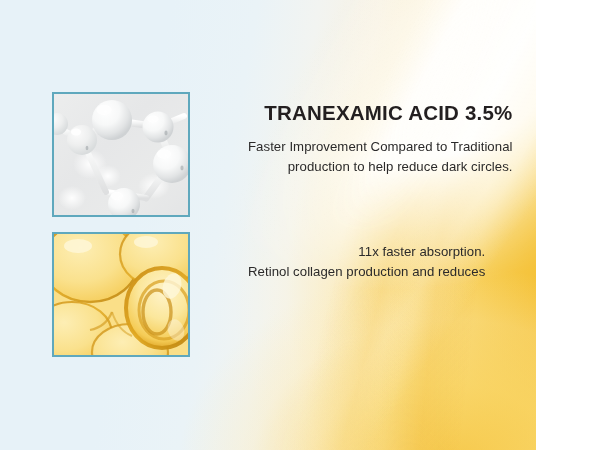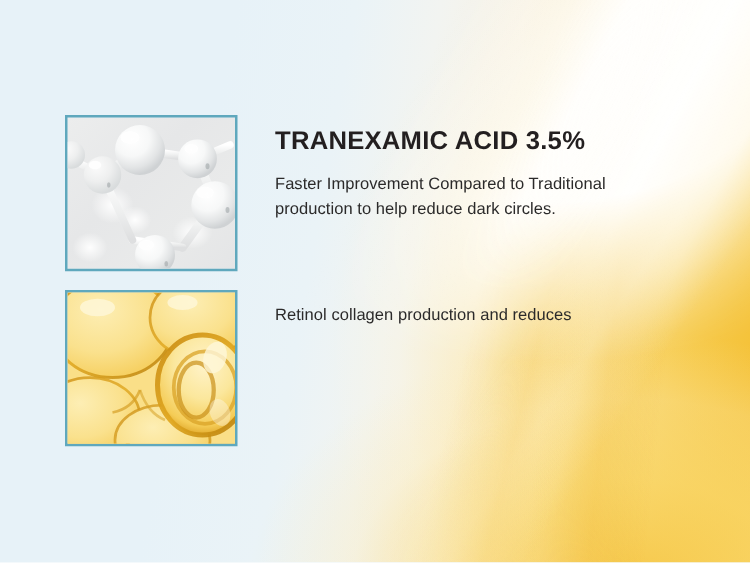--- a/index.html
+++ b/index.html
@@ -6,24 +6,25 @@
     margin: 0;
     padding: 0;
     background: #ffffff;
   }
   body {
     font-family: "Liberation Sans", sans-serif;
   }
 
   #banner {
     position: relative;
-    width: 600px;
+    width: 536px;
     height: 450px;
     overflow: hidden;
     background: #e9f3f8;
+    text-align: right;
   }
 
   
   .bg-layer {
     position: absolute;
     inset: 0;
     pointer-events: none;
   }
 
   
@@ -156,21 +157,21 @@
 
   .body-text {
     font-family: "Liberation Sans", sans-serif;
     font-size: 13.2px;
     font-weight: 400;
     color: #2b2a2a;
     line-height: 20px;
     margin: 0;
     letter-spacing: 0.05px;
   }
-  .body-text .line { display: block; white-space: nowrap; }
+  .body-text .line { display: block; white-space: nowrap; margin-left: 28px; }
 </style>
 </head>
 <body>
 
 <div id="banner">
 
   <div class="bg-layer bg-base"></div>
   <div class="bg-layer bg-gold"></div>
   <div class="bg-layer bg-gold2"></div>
   <div class="bg-layer bg-streaks"></div>
@@ -308,19 +309,20 @@
             <ellipse cx="92" cy="8" rx="12" ry="6"></ellipse>
           </g>
           <g fill="#ffffff" opacity="0.35">
             <ellipse cx="122" cy="96" rx="8" ry="11" transform="rotate(-20 122 96)"></ellipse>
           </g>
         </svg>
       </div>
 
       <div class="text-col">
         <p class="body-text">
+          <span class="line">11x faster absorption.</span>
           <span class="line">Retinol collagen production and reduces</span>
         </p>
       </div>
     </div>
 
   </div>
 </div>
 
 </body></html>

